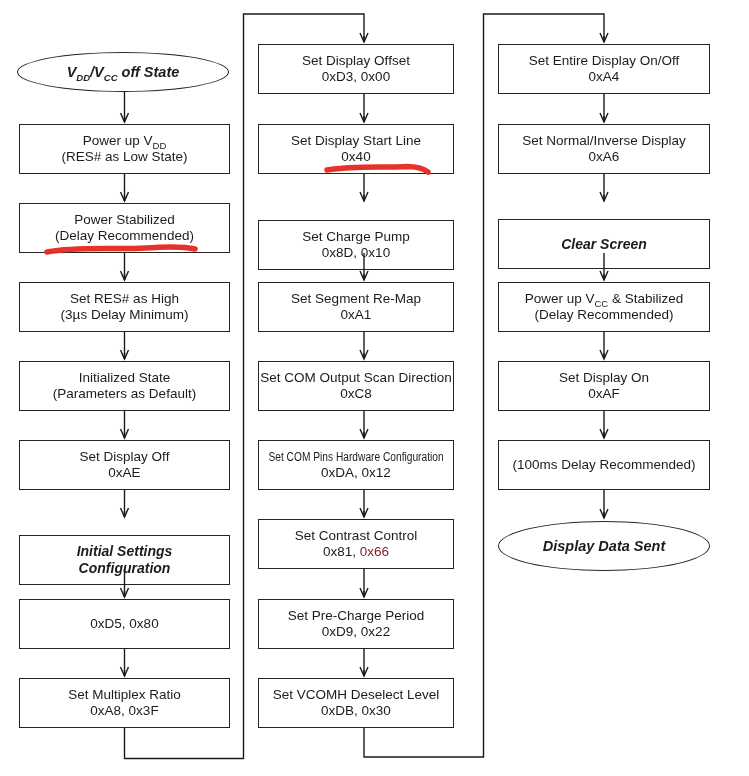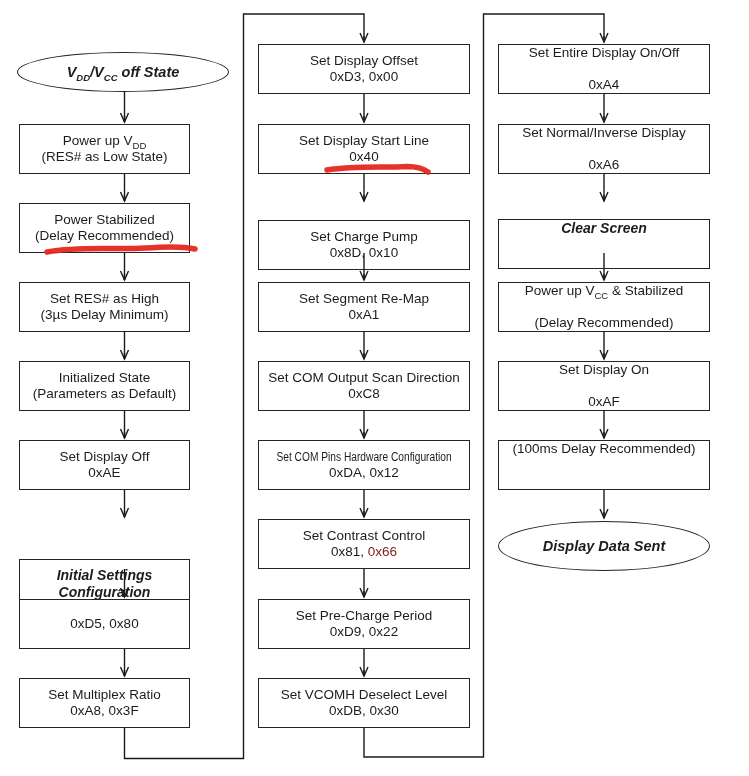--- a/index.html
+++ b/index.html
@@ -3,23 +3,23 @@
 <meta charset="utf-8">
 <style>
   html,body{margin:0;padding:0;background:#ffffff;}
   body{width:749px;height:776px;position:relative;overflow:hidden;
        font-family:"Liberation Sans",sans-serif;color:#1c1c1c;}
   .node{position:absolute;background:#fff;display:flex;flex-direction:column;
         align-items:center;justify-content:center;text-align:center;
         font-size:13.5px;line-height:16.5px;z-index:1;box-sizing:border-box;}
   .box{border:1.6px solid #242424;height:50px;}
   .ellipse{border:1.5px solid #242424;border-radius:50%;text-align:right;}
-  .c1{left:19px;width:171px;}
-  .c2{left:258px;width:212px;}
-  .c3{left:498px;width:212px;justify-content:space-between;}
+  .c1{left:19px;width:211px;}
+  .c2{left:258px;width:196px;}
+  .c3{left:498px;width:212px;}
   .emph{font-weight:bold;font-style:italic;font-size:14px;line-height:17px;margin-top:16px;}
   .term{font-weight:bold;font-style:italic;font-size:14.5px;}
   sub{font-size:9.5px;line-height:0;}
   .cond{display:inline-block;white-space:nowrap;font-size:12px;
         transform:scaleX(0.85);transform-origin:50% 50%;}
   .cond-xl{display:inline-block;white-space:nowrap;font-size:10.8px;
         transform:scaleX(0.76);transform-origin:50% 50%;}
   .red-t{color:#7f1d1d;}
   svg.overlay{position:absolute;left:0;top:0;z-index:10;pointer-events:none;}
 </style>
@@ -48,21 +48,21 @@
 <div class="node box c1" style="top:361px">
   <div>Initialized State</div>
   <div>(Parameters as Default)</div>
 </div>
 
 <div class="node box c1" style="top:440px">
   <div>Set Display Off</div>
   <div>0xAE</div>
 </div>
 
-<div class="node box c1 emph" style="top:543px">
+<div class="node box c1 emph" style="top:519px">
   <div>Initial Settings</div>
   <div>Configuration</div>
 </div>
 
 <div class="node box c1" style="top:599px">
   <div>0xD5, 0x80</div>
 </div>
 
 <div class="node box c1" style="top:678px">
   <div>Set Multiplex Ratio</div>

